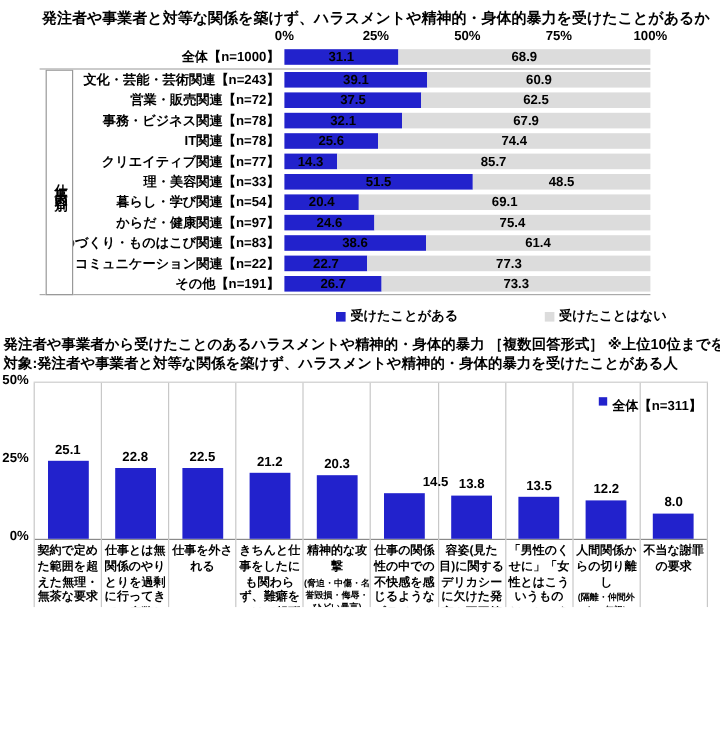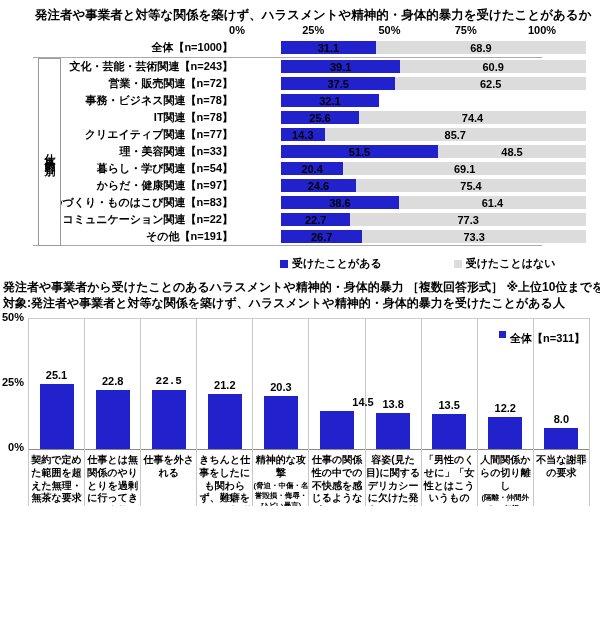--- a/index.html
+++ b/index.html
@@ -9,21 +9,21 @@
     font-weight:bold;
   }
   
   .t-title{position:absolute;top:7px;left:35px;font-size:12.5px;white-space:nowrap;}
   .t-axis{position:absolute;top:24px;left:237px;width:305px;height:13px;font-size:11px;}
   .t-axis .tk{position:absolute;transform:translateX(-50%);white-space:nowrap;}
   .t-rows{position:absolute;top:39px;left:3px;}
   .hrow{display:flex;height:17px;align-items:center;}
   .hrow.first{margin-bottom:2px;}
   .rlabel{width:230px;text-align:right;font-size:11px;white-space:nowrap;padding-right:4px;}
-  .stack{width:305px;height:13px;display:flex;margin-left:44px;}
+  .stack{width:305px;height:13px;display:flex;}
   .seg{height:13px;display:flex;align-items:center;justify-content:center;font-size:11px;overflow:hidden;}
   .t-sep{position:absolute;left:33px;width:509px;height:0;border-top:1px solid #aaa;}
   .sep1{top:57px;} .sep2{top:245px;}
   .t-groupbox{position:absolute;left:38px;top:58px;width:21px;height:186px;border:1px solid #999;
     background:#fff;display:flex;align-items:center;justify-content:center;}
   .vtext{writing-mode:vertical-rl;text-orientation:upright;font-size:11px;letter-spacing:3px;}
   .t-legend{position:absolute;top:256px;left:280px;display:flex;gap:72px;font-size:11px;}
   .litem{display:flex;align-items:center;gap:4px;white-space:nowrap;}
   .sw{width:8px;height:8px;display:inline-block;}
   
@@ -90,20 +90,23 @@
             <span>62.5</span>
           </div>
         </div>
       </div>
     <div class="hrow">
         <div class="rlabel">事務・ビジネス関連【n=78】</div>
         <div class="stack">
           <div class="seg yes" style="width: 32.1%; background: rgb(34, 34, 204);">
             <span>32.1</span>
           </div>
+          <div class="seg no" style="width: 67.9%; background: rgb(220, 220, 220);">
+            <span>67.9</span>
+          </div>
         </div>
       </div>
     <div class="hrow">
         <div class="rlabel">IT関連【n=78】</div>
         <div class="stack">
           <div class="seg yes" style="width: 25.6%; background: rgb(34, 34, 204);">
             <span>25.6</span>
           </div>
           <div class="seg no" style="width: 74.4%; background: rgb(220, 220, 220);">
             <span>74.4</span>
@@ -228,21 +231,21 @@
         <div class="barzone">
           <div class="vlabel" style="bottom: 62px;">22.8</div>
           <div class="vbar" style="height: 59px; background: rgb(34, 34, 204);"></div>
         </div>
         <div class="lblzone">
           <div class="cat">仕事とは無関係のやりとりを過剰に行ってきて、疲弊してしまう</div>
         </div>
       </div>
     <div class="bcol">
         <div class="barzone">
-          <div class="vlabel" style="bottom: 62px; font-family: Liberation Mono, monospace;">22.5</div>
+          <div class="vlabel" style="bottom: 62px;">22.5</div>
           <div class="vbar" style="height: 59px; background: rgb(34, 34, 204);"></div>
         </div>
         <div class="lblzone">
           <div class="cat">仕事を外される</div>
         </div>
       </div>
     <div class="bcol">
         <div class="barzone">
           <div class="vlabel" style="bottom: 58px;">21.2</div>
           <div class="vbar" style="height: 55px; background: rgb(34, 34, 204);"></div>

